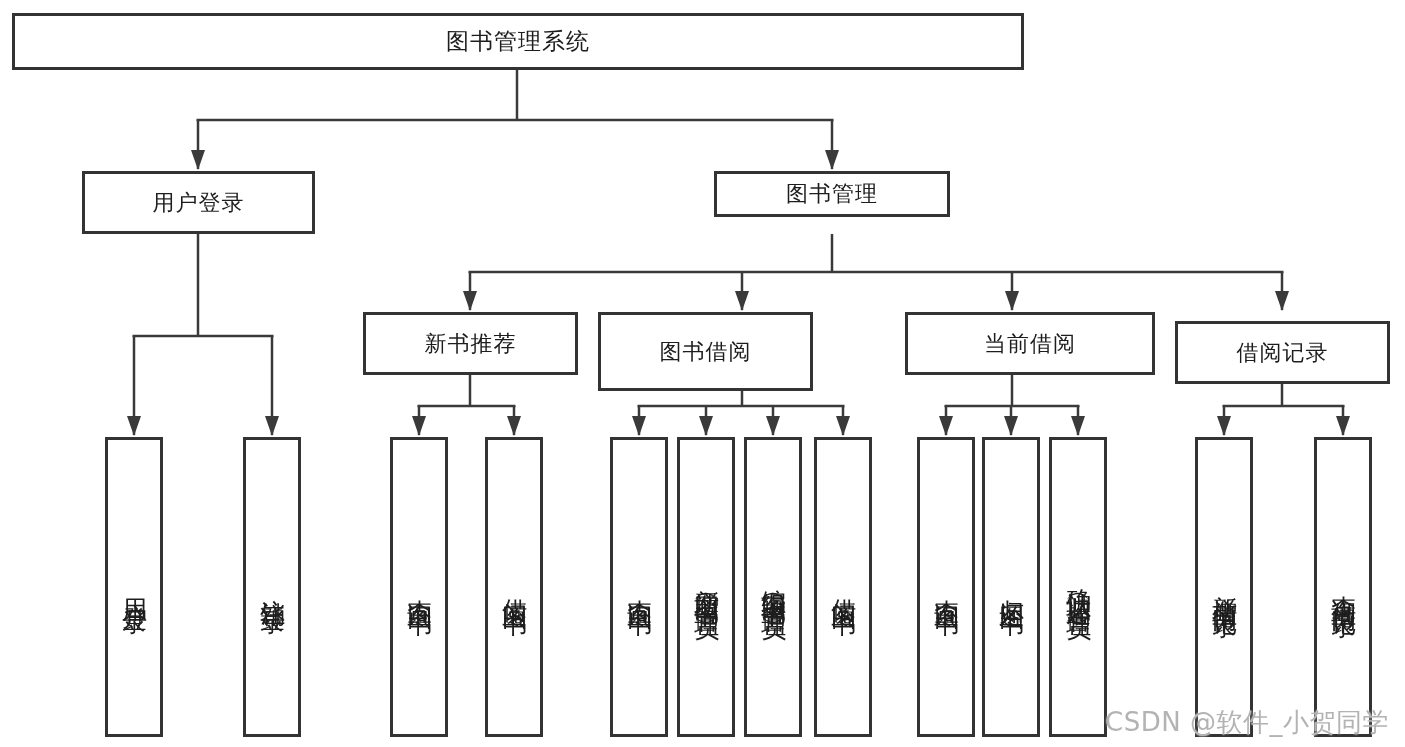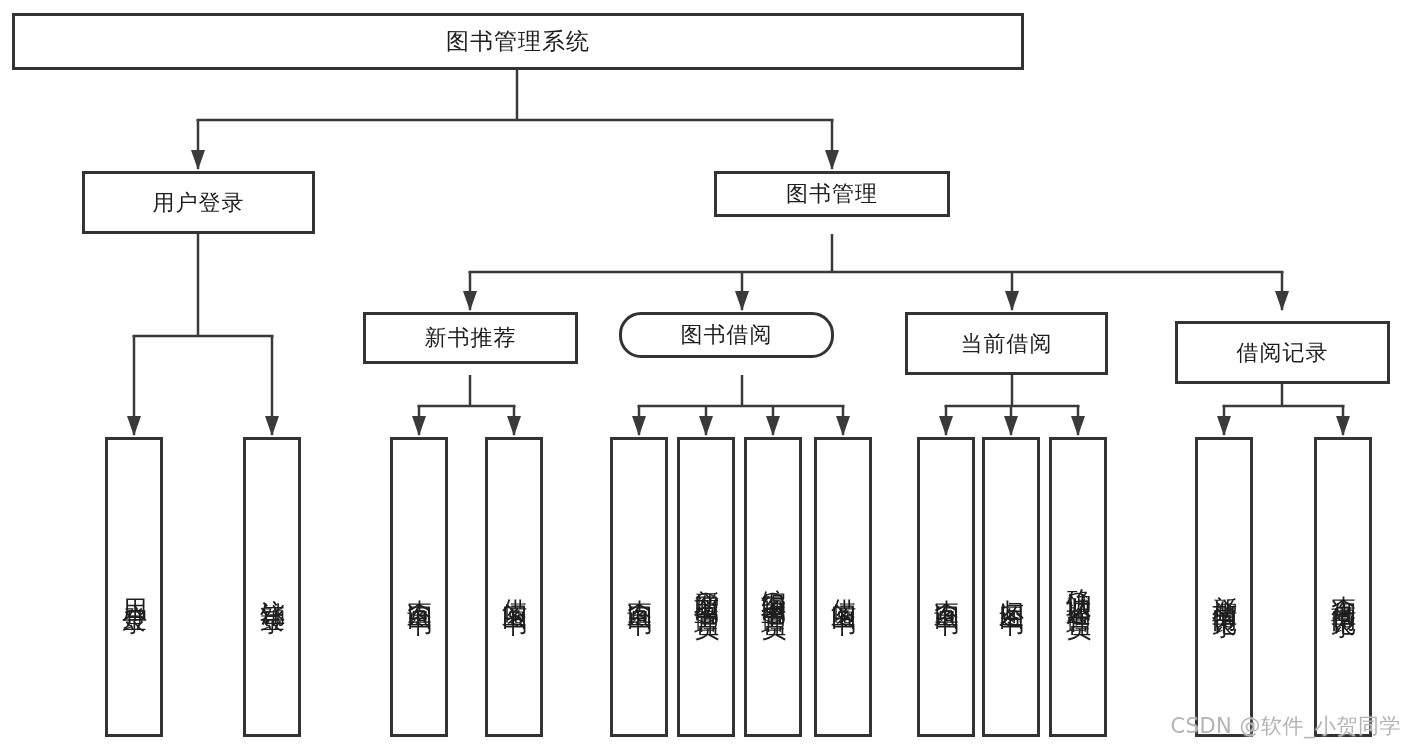--- a/index.html
+++ b/index.html
@@ -34,23 +34,23 @@
     text-orientation: mixed;
     font-size: 25px;
     letter-spacing: 4px;
     line-height: 1.05;
     width: 58px;
     top: 437px;
     height: 300px;
   }
   .watermark {
     position: absolute;
-    right: 4px;
+    right: 16px;
     bottom: 7px;
-    font-size: 21px;
+    font-size: 26px;
     letter-spacing: 0.5px;
     color: #b3b3b3;
     text-shadow: 0 0 2px #ffffff;
     white-space: nowrap;
     z-index: 5;
     margin-top: 27px;
   }
 </style>
 </head>
 <body>
@@ -119,23 +119,23 @@
         <line x1="1343" y1="406" x2="1343" y2="435" marker-end="url(#arw)"></line>
       </g>
     </g>
   </svg>
 
   <div class="node h-node root-node" style="left:12px; top:13px; width:1012px; height:57px;">图书管理系统</div>
 
   <div class="node h-node" style="left:82px; top:171px; width:233px; height:63px;">用户登录</div>
   <div class="node h-node" style="left:714px; top:171px; width:236px; height:46px;">图书管理</div>
 
-  <div class="node h-node" style="left:363px; top:312px; width:215px; height:52px;">新书推荐</div>
-  <div class="node h-node" style="left:619px; top:312px; width:215px; height:46px;border-radius:22px;">图书借阅</div>
-  <div class="node h-node" style="left:905px; top:312px; width:203px; height:63px;text-align:center;">当前借阅</div>
+  <div class="node h-node" style="left:363px; top:312px; width:215px; height:63px;">新书推荐</div>
+  <div class="node h-node" style="left:598px; top:312px; width:215px; height:79px;">图书借阅</div>
+  <div class="node h-node" style="left:905px; top:312px; width:250px; height:63px;text-align:center;">当前借阅</div>
   <div class="node h-node" style="left:1175px; top:312px; width:215px; height:63px;margin-top:9px;">借阅记录</div>
 
   <div class="node v-node" style="left:105px;">用户登录</div>
   <div class="node v-node" style="left:243px;">注销登录</div>
 
   <div class="node v-node" style="left:390px;">查询图书</div>
   <div class="node v-node" style="left:485px;">借阅图书</div>
 
   <div class="node v-node" style="left:610px;">查询图书</div>
   <div class="node v-node" style="left:677px;">新增图书（管理员）</div>

